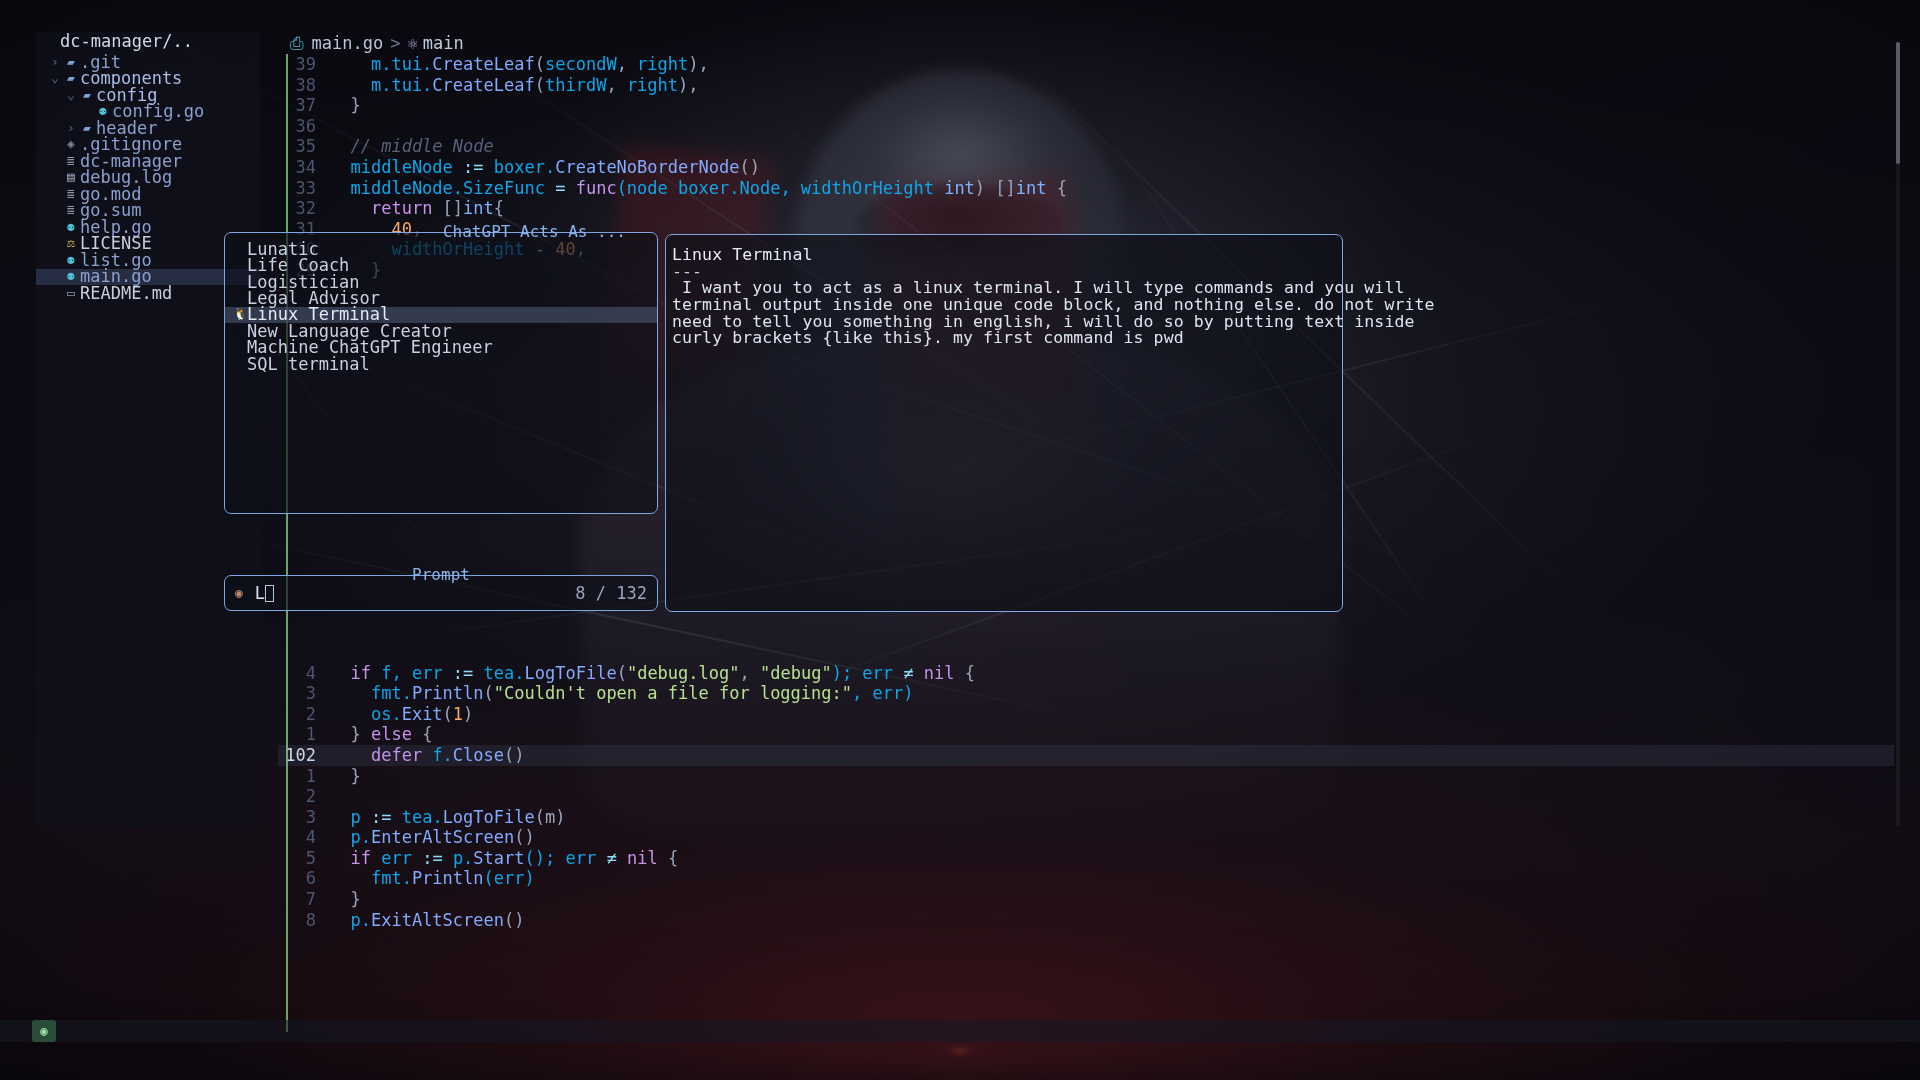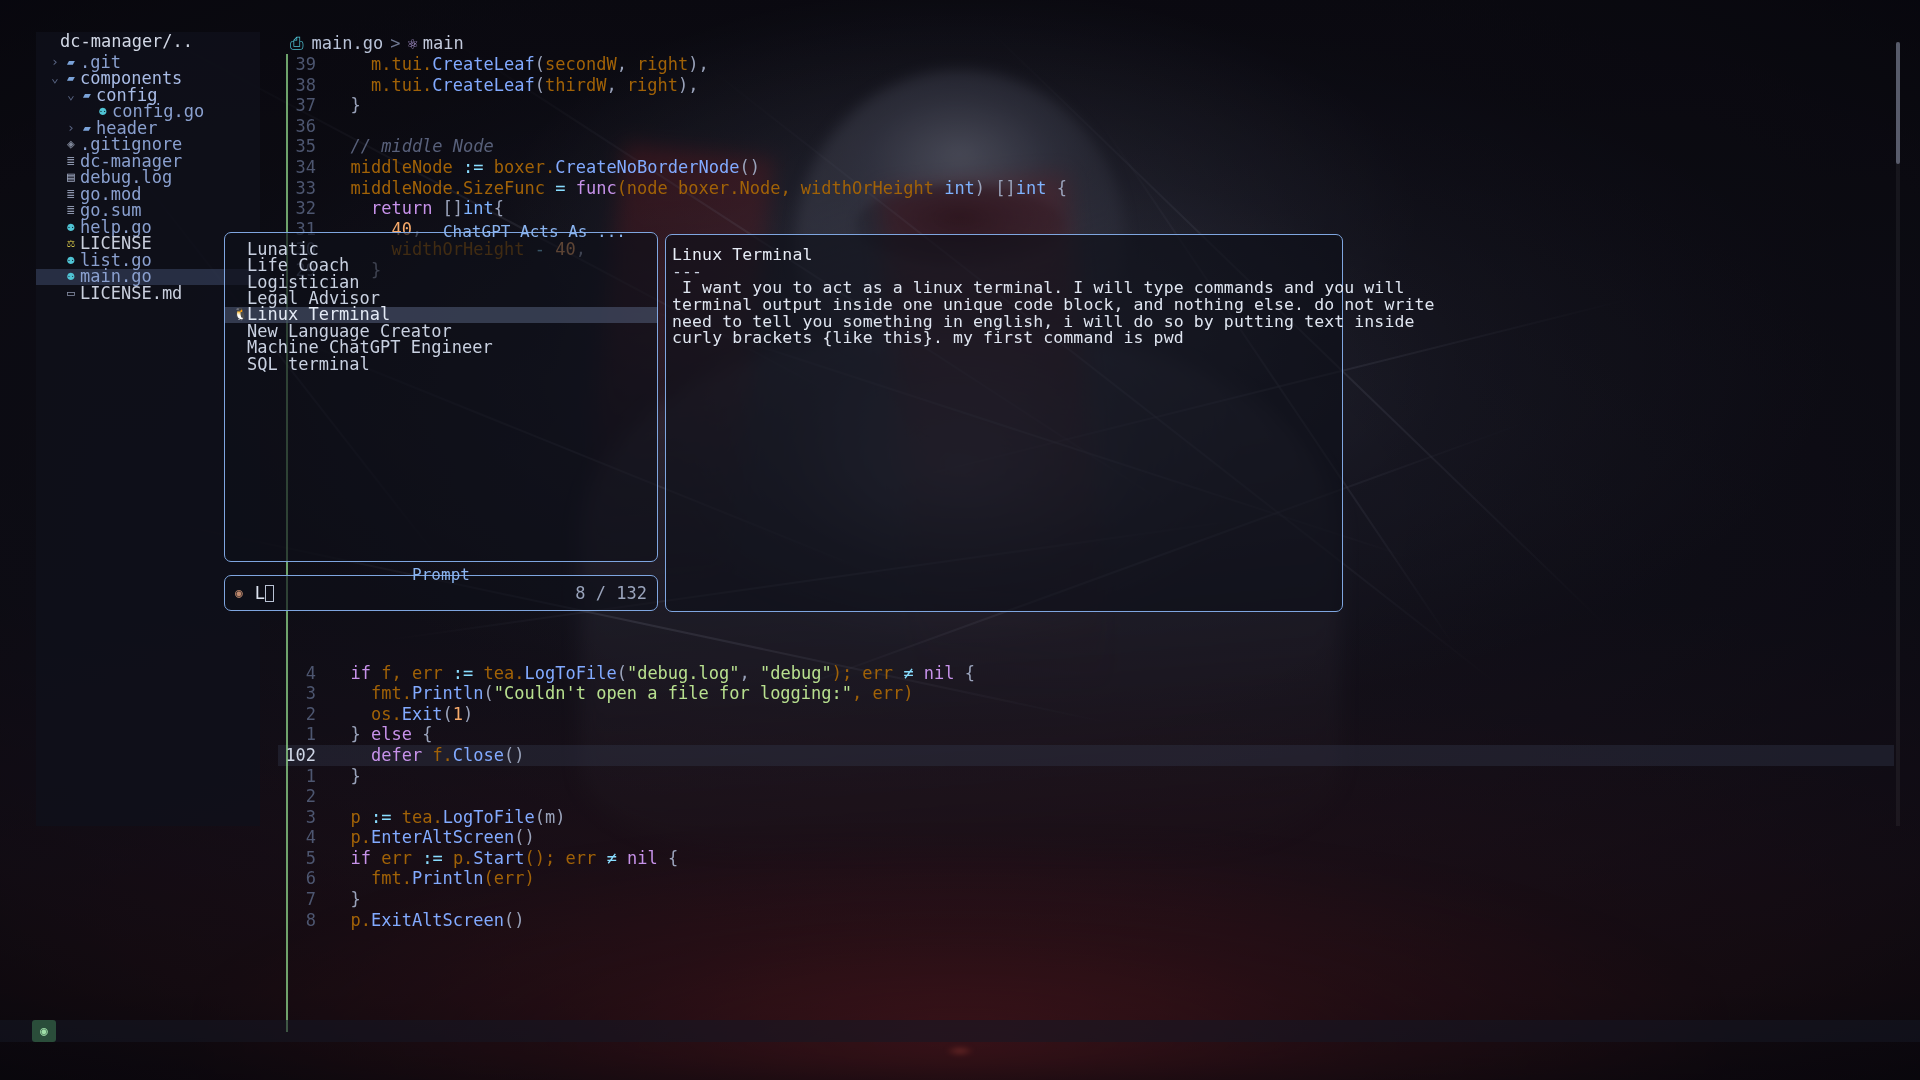--- a/index.html
+++ b/index.html
@@ -125,36 +125,36 @@
   .code { flex:1; }
   .cur-line-bg { background:rgba(50,56,76,.40); }
 
   
   .k  { color:#c792ea; }   
   .fn { color:#82aaff; }   
   .ty { color:#7fb3ff; }   
   .s  { color:#b8e08f; }   
   .n  { color:#f5a96a; }   
   .c  { color:#58607a; font-style:italic; }  
-  .id { color:#a16207; }
+  .id { color:#0ea5e9; }
   .p  { color:#9aa3bb; }   
   .op { color:#89ddff; }
 
   
   #scrollbar { position:absolute; right:20px; top:42px; width:4px; height:784px; background:rgba(255,255,255,.05); }
   #scrollthumb { position:absolute; right:20px; top:42px; width:4px; height:122px; background:rgba(168,178,204,.45); border-radius:2px; }
 
   
   .fbox { position:absolute; border:1.6px solid #7fa6e0; border-radius:7px; background:rgba(14,15,24,.66); }
   .fbox-title {
     position:absolute; top:-11px; color:#8ab4f0; background:transparent;
     padding:0 7px; white-space:nowrap; font-size:16px; line-height:20px;
   }
 
-  #list-panel { left:224px; top:232px; width:434px; height:330px; }
+  #list-panel { left:224px; top:232px; width:434px; height:282px; }
   #list-panel .fbox-title { right:24px; }
   .list-items { padding:8px 0 0 0; }
   .litem {
     display:flex; align-items:center; height:16.4px; padding-left:8px;
     color:#c4ccdc; white-space:nowrap;
   }
   .litem .lmark { width:14px; flex:none; text-align:center; font-size:12px; color:#cf9b8a; }
   .litem.sel { background:rgba(76,86,112,.62); }
   .litem .ltext { color:#c9d1e1; }
   .litem.sel .ltext { color:#e3e9f5; }
@@ -291,21 +291,21 @@
           <span class="tname">list.go</span>
         </div>
         <div class="tree-row sel" style="padding-left: 12px;">
           <span class="chev"></span>
           <span class="tico gofile">⚉</span>
           <span class="tname">main.go</span>
         </div>
         <div class="tree-row" style="padding-left: 12px;">
           <span class="chev"></span>
           <span class="tico doc">▭</span>
-          <span class="tname white">LICENSE.md</span>
+          <span class="tname white">README.md</span>
         </div>
       </div>
   </div>
 
   <div id="code-pane">
     <div class="breadcrumb">
       <span class="bc-icon">⎙</span>
       <span>main.go</span>
       <span class="bc-sep">&gt;</span>
       <span class="bc-gear">⚛</span>

